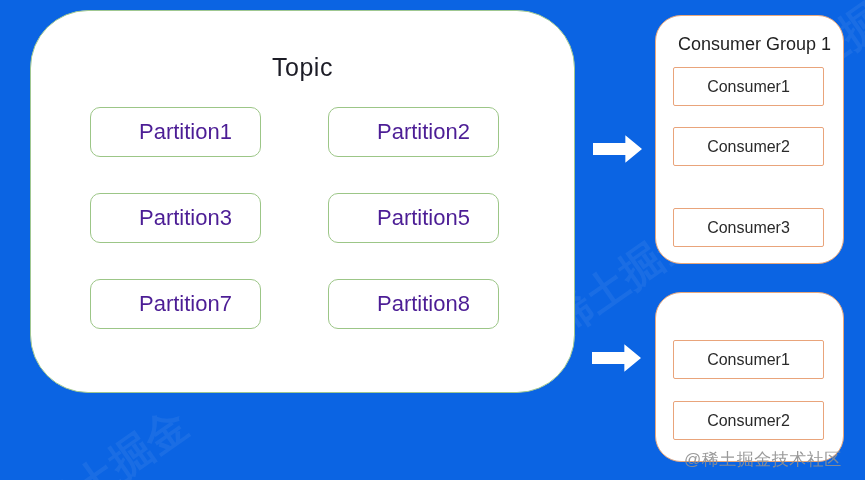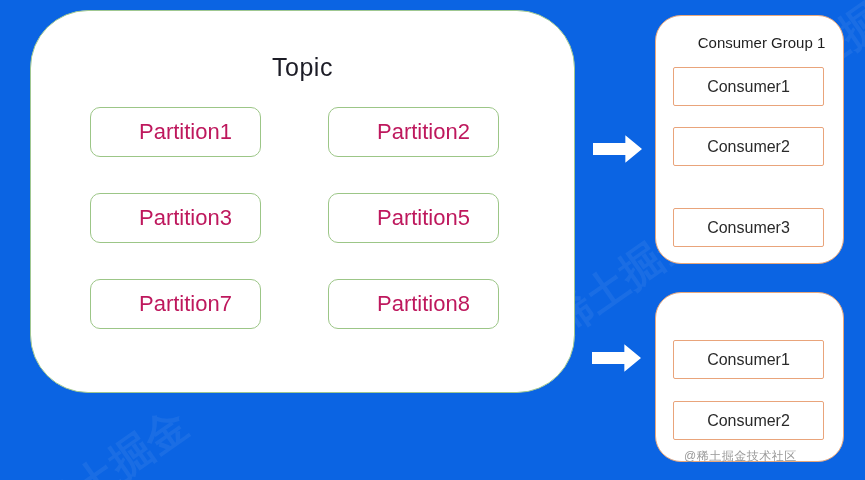--- a/index.html
+++ b/index.html
@@ -50,21 +50,21 @@
   }
   .partition-box {
     background: #ffffff;
     border: 1.5px solid #9cc687;
     border-radius: 10px;
     box-sizing: border-box;
     display: flex;
     align-items: center;
     justify-content: center;
     font-size: 22px;
-    color: #be185d;
+    color: #4c1d95;
     padding-left: 20px;
   }
 
   
   .block-arrow {
     position: absolute;
     width: 49px;
     height: 30px;
     background: #ffffff;
     clip-path: polygon(0% 30%, 66% 30%, 66% 4%, 100% 50%, 66% 96%, 66% 70%, 0% 70%);
@@ -79,24 +79,24 @@
     width: 189px;
     background: #ffffff;
     border: 1px solid #e8a87c;
     border-radius: 26px;
     box-sizing: border-box;
   }
   .group-1 { top: 15px;  height: 249px; }
   .group-2 { top: 292px; height: 170px; }
   .group-title {
     position: absolute;
-    left: 12px;
+    left: 5px;
     width: 100%;
     text-align: center;
-    font-size: 15px;
+    font-size: 18px;
     color: #1f1f1f;
   }
   .group-1 .group-title { top: 18px; }
   .group-2 .group-title { top: 15px; }
   .consumer-box {
     position: absolute;
     left: 17px;
     width: 151px;
     height: 39px;
     background: #ffffff;
@@ -108,21 +108,21 @@
     justify-content: center;
     font-size: 16px;
     color: #2a2a2a;
   }
 
   
   .credit-watermark {
     position: absolute;
     left: 684px;
     top: 448px;
-    font-size: 12px;
+    font-size: 17px;
     color: #8f8f8f;
     opacity: 0.9;
     white-space: nowrap;
     z-index: 5;
     letter-spacing: 0.5px;
   }
   .bg-watermark {
     position: absolute;
     font-size: 42px;
     font-weight: bold;

